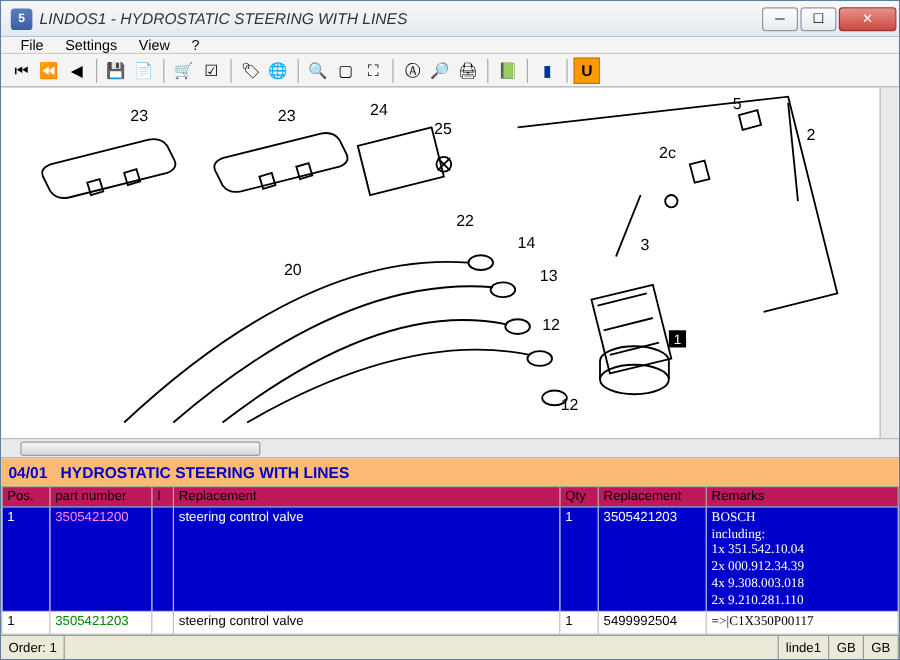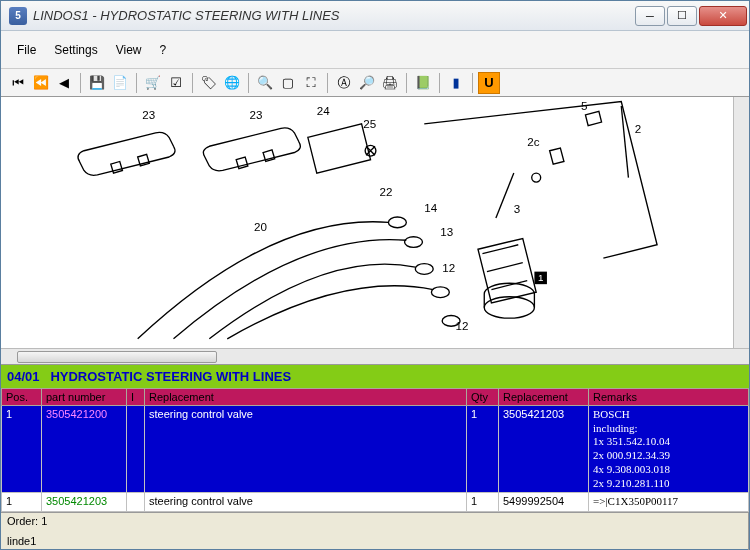--- a/index.html
+++ b/index.html
@@ -4,40 +4,40 @@
 <style>
 * { box-sizing: border-box; margin: 0; padding: 0; }
 body { font-family: "Segoe UI", Tahoma, sans-serif; font-size: 12px; background: #fff; overflow: hidden; }
 .window { width: 750px; height: 550px; border: 1px solid #5a7fa0; background: #fff; position: relative; display: flex; flex-direction: column; }
 .titlebar { height: 30px; background: linear-gradient(#f8f8f8, #e4e9ef); display: flex; align-items: center; padding: 0 2px; border-bottom: 1px solid #b8c4d0; }
 .app-icon { width: 18px; height: 18px; background: linear-gradient(#5a7fc0,#3a5f9f); border-radius: 3px; margin: 0 6px; display:flex; align-items:center; justify-content:center; color:#fff; font-size:10px; font-weight:bold;}
 .title { flex: 1; color: #333; font-size: 13px; font-style: italic; }
 .win-btns { display: flex; gap: 0; }
 .win-btn { width: 30px; height: 20px; border: 1px solid #8a9aaa; border-radius: 3px; margin-left: 2px; display: flex; align-items: center; justify-content: center; font-size: 11px; cursor: pointer; background: linear-gradient(#fdfdfd,#e7ebf0); }
 .win-btn.close { background: linear-gradient(#e6908a,#c94a3f); color: #fff; border-color:#a03028; width:48px;}
-.menubar { height: 38px; display: flex; align-items: center; padding: 0 8px; gap: 2px; border-bottom: 1px solid #ccc; background:#f4f4f4;}
+.menubar { height: 14px; display: flex; align-items: center; padding: 0 8px; gap: 2px; border-bottom: 1px solid #ccc; background:#f4f4f4;}
 .menu-item { padding: 2px 8px; cursor: pointer; font-size:12px;}
 .toolbar { height: 28px; display: flex; align-items: center; padding: 2px 6px; gap: 1px; border-bottom: 1px solid #999; background:#f4f4f4;}
 .tb-btn { width: 22px; height: 22px; display: flex; align-items: center; justify-content: center; font-size: 13px; cursor: pointer; border:1px solid transparent;}
 .tb-sep { width: 1px; height: 20px; background: #aaa; margin: 0 4px; }
 .diagram-area { flex: 1; position: relative; overflow: hidden; background:#fff;}
 .diagram-svg { width: 100%; height: 100%; }
 .scroll-h { height: 16px; background: #e9e9e9; border-top: 1px solid #bbb; position:relative;}
 .scroll-thumb-h{position:absolute; left:16px; top:2px; width:200px; height:12px; background:linear-gradient(#f5f5f5,#d8d8d8); border:1px solid #999; border-radius:2px;}
 .scroll-v { position:absolute; right:0; top:0; width:16px; bottom:0; background:#e9e9e9; border-left:1px solid #bbb;}
-.section-header { padding: 4px 6px; font-weight: bold; color: #0000c8; font-size:13px; background:#84cc16;}
+.section-header { padding: 4px 6px; font-weight: bold; color: #0000c8; font-size:13px; background:#fdba74;}
 .table-area { border-top:1px solid #999;}
 .grid { width: 100%; border-collapse: collapse; table-layout:fixed; }
 .grid th { background: #be185d; border: 1px solid #aca899; padding: 2px 4px; text-align: left; font-weight: normal; font-size:11px;}
 .grid td { border: 1px solid #c0c0c0; padding: 2px 4px; font-size:11px; vertical-align:top;}
 .grid tr.sel td { background: #0000cc; color: #fff; }
 .grid tr.sel td.partnum{color:#ff88ff;}
 .grid td.partnum{color:#008800;margin-top:32px;}
 .remarks-lines{white-space:pre-line; line-height:1.25;font-family:Liberation Serif, serif;}
-.statusbar { height: 37px; display: flex; border-top: 1px solid #999; font-size:11px; background:#ece9d8;flex-direction:column;}
+.statusbar { height: 20px; display: flex; border-top: 1px solid #999; font-size:11px; background:#ece9d8;}
 .status-cell { padding: 2px 6px; border-right: 1px solid #999; height:100%; display:flex; align-items:center;}
 .status-cell.flex{flex:1;}
 .callout{font-size:13px; fill:#000;}
 .part{fill:none; stroke:#000; stroke-width:1.5;}
 </style>
 </head>
 <body>
 
 <div class="window">
   <div class="titlebar">

